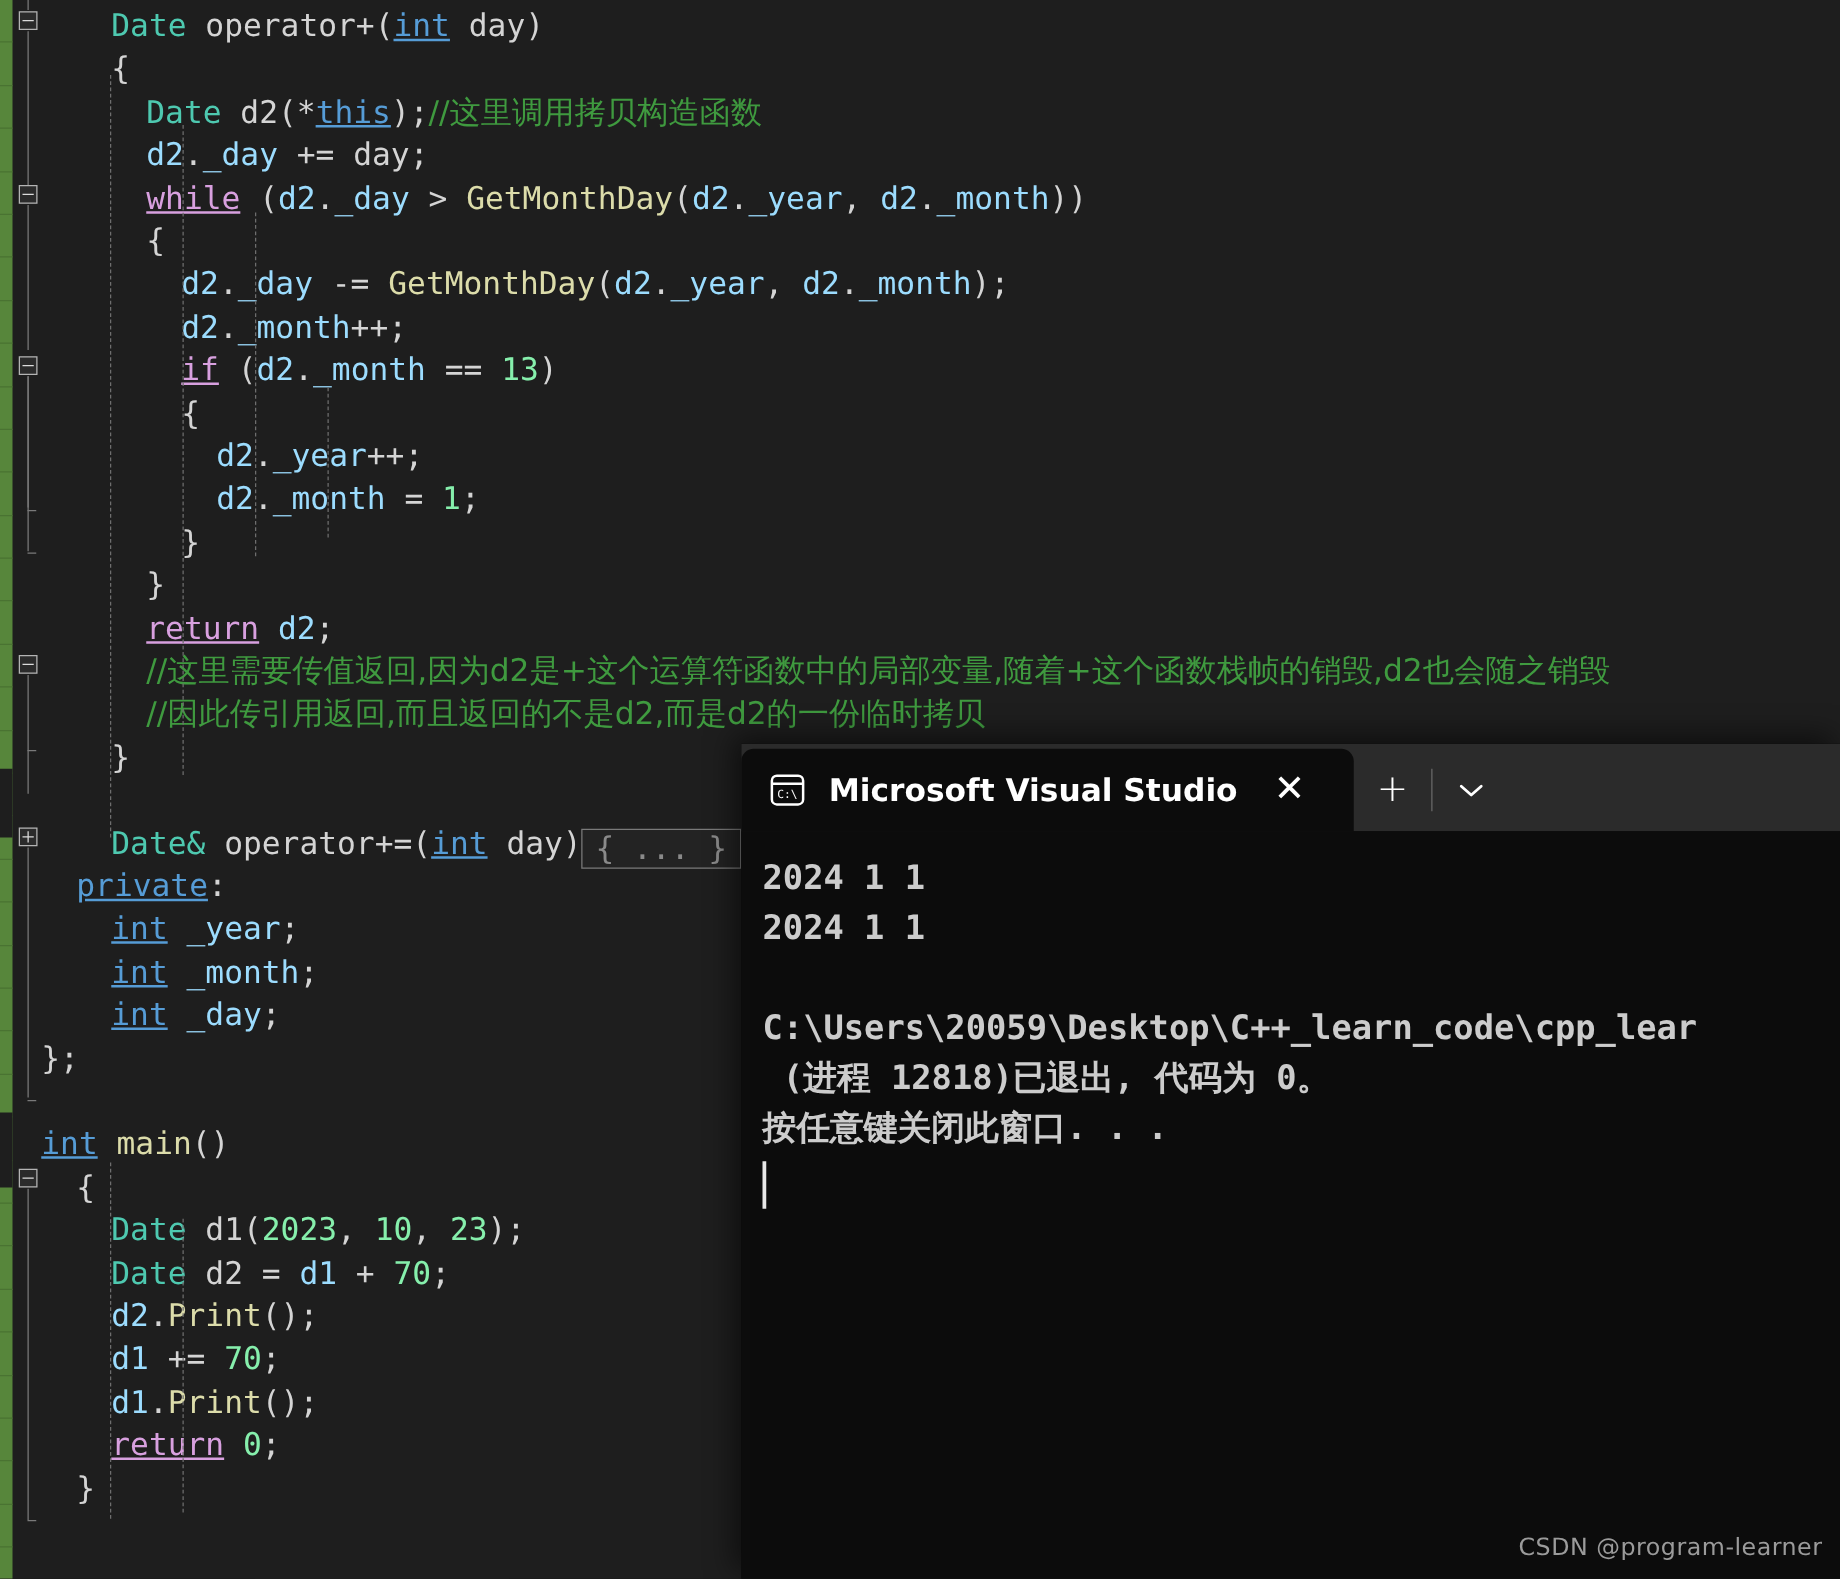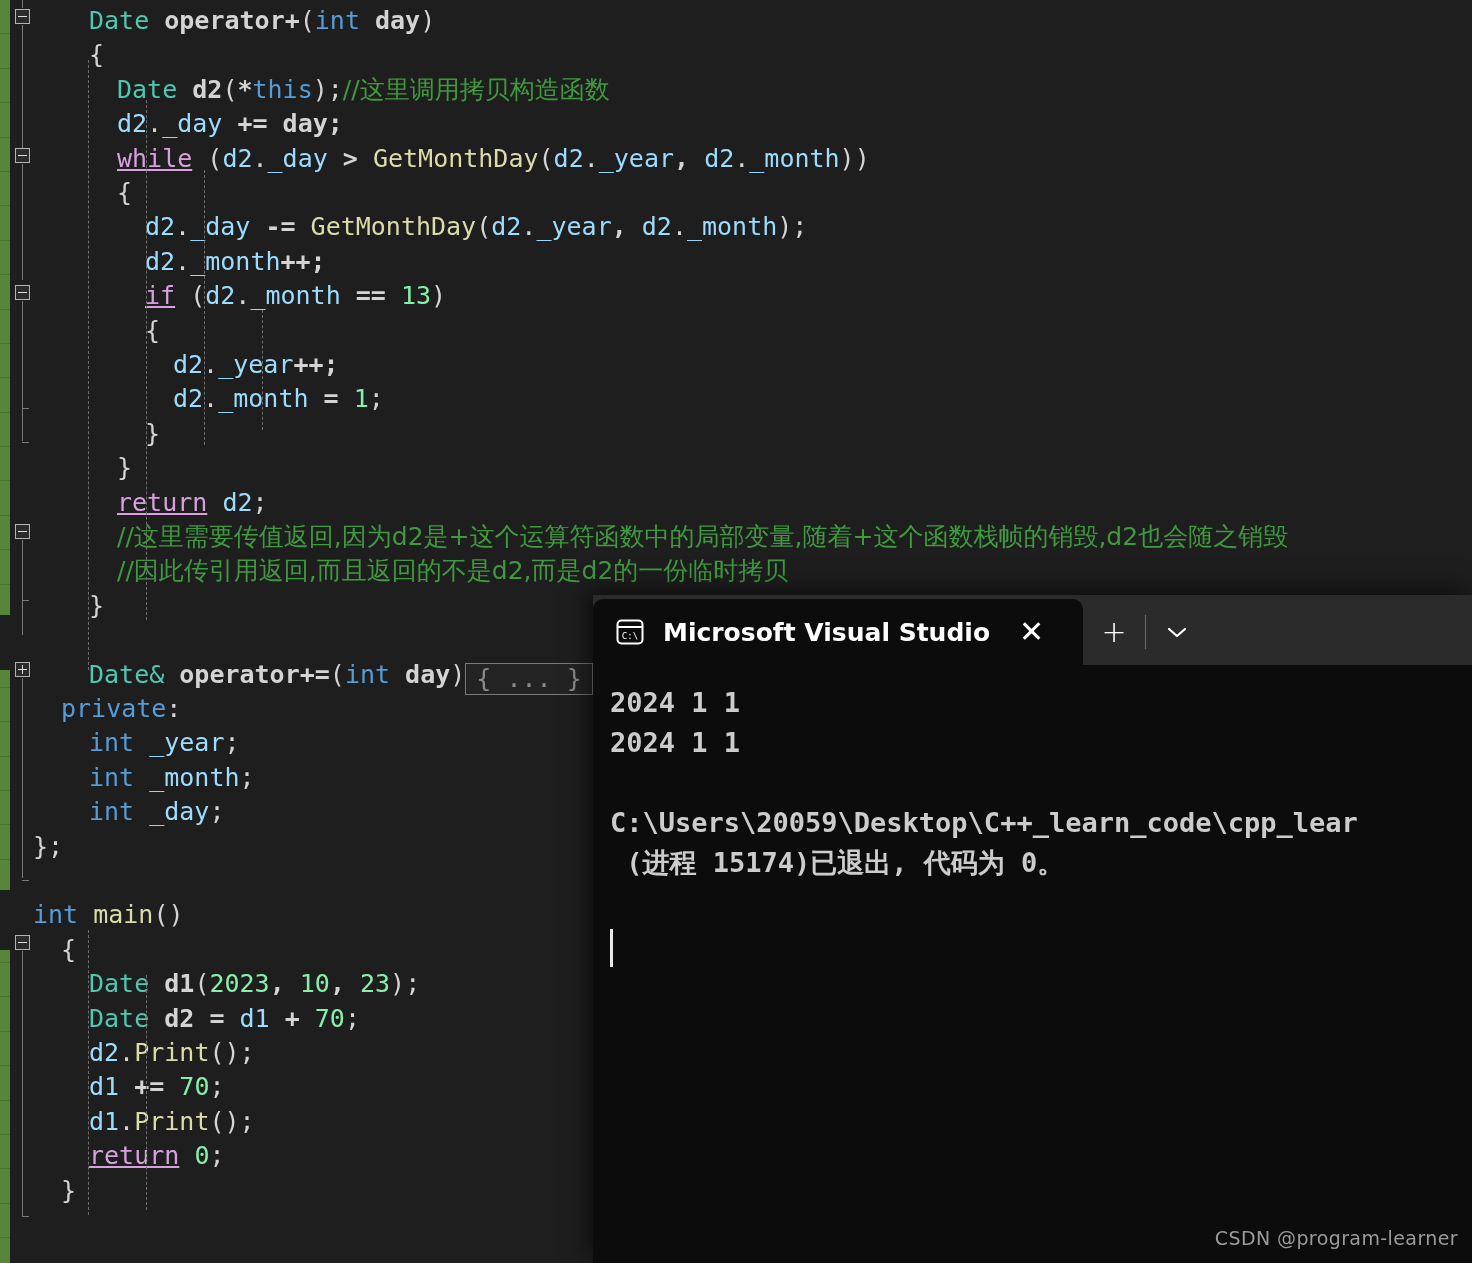--- a/index.html
+++ b/index.html
@@ -113,24 +113,24 @@
     position: absolute;
     left: 0;
     white-space: pre;
     height: 34.4px;
     display: block;
   }
 
   
   .t-type     { color: #4ec9b0; }
   .t-kw       { color: #d8a0df; text-decoration: underline; }
-  .t-kw2      { color: #569cd6; }
+  .t-kw2      { color: #569cd6; text-decoration: underline; }
   .t-fn       { color: #dcdcaa; }
   .t-var      { color: #9cdcfe; }
-  .t-plain    { color: #d4d4d4; font-weight: bold; }
+  .t-plain    { color: #d4d4d4; }
   .t-num      { color: #86efac; }
   .t-cmt      { color: #3f9a3f; font-family: "DejaVu Sans", "Liberation Sans", sans-serif; }
   .t-punct    { color: #d4d4d4; }
 
   .collapsed-block {
     display: inline-block;
     border: 1px solid #7a7a7a;
     color: #8a8a8a;
     padding: 0 10px;
     line-height: 30px;
@@ -342,18 +342,18 @@
     </div>
     <div class="tabbar-btn">+</div>
     <div class="tabbar-sep"></div>
     <div class="tabbar-btn">
       <svg width="26" height="16" viewBox="0 0 26 16" fill="none">
         <polyline points="5,5 13,12 21,5" stroke="#ffffff" stroke-width="2.2" fill="none" stroke-linecap="round" stroke-linejoin="round"></polyline>
       </svg>
     </div>
   </div>
 
-  <div id="term-body"><div class="tline">2024 1 1</div><div class="tline">2024 1 1</div><div class="tline">&nbsp;</div><div class="tline">C:\Users\20059\Desktop\C++_learn_code\cpp_lear</div><div class="tline"> (进程 15174)已退出, 代码为 0。</div></div>
+  <div id="term-body"><div class="tline">2024 1 1</div><div class="tline">2024 1 1</div><div class="tline">&nbsp;</div><div class="tline">C:\Users\20059\Desktop\C++_learn_code\cpp_lear</div><div class="tline"> (进程 12818)已退出, 代码为 0。</div><div class="tline">按任意键关闭此窗口. . .</div></div>
 </div>
 
 <div id="term-cursor"></div>
 
 <div id="watermark">CSDN @program-learner</div>
 
 </body></html>

